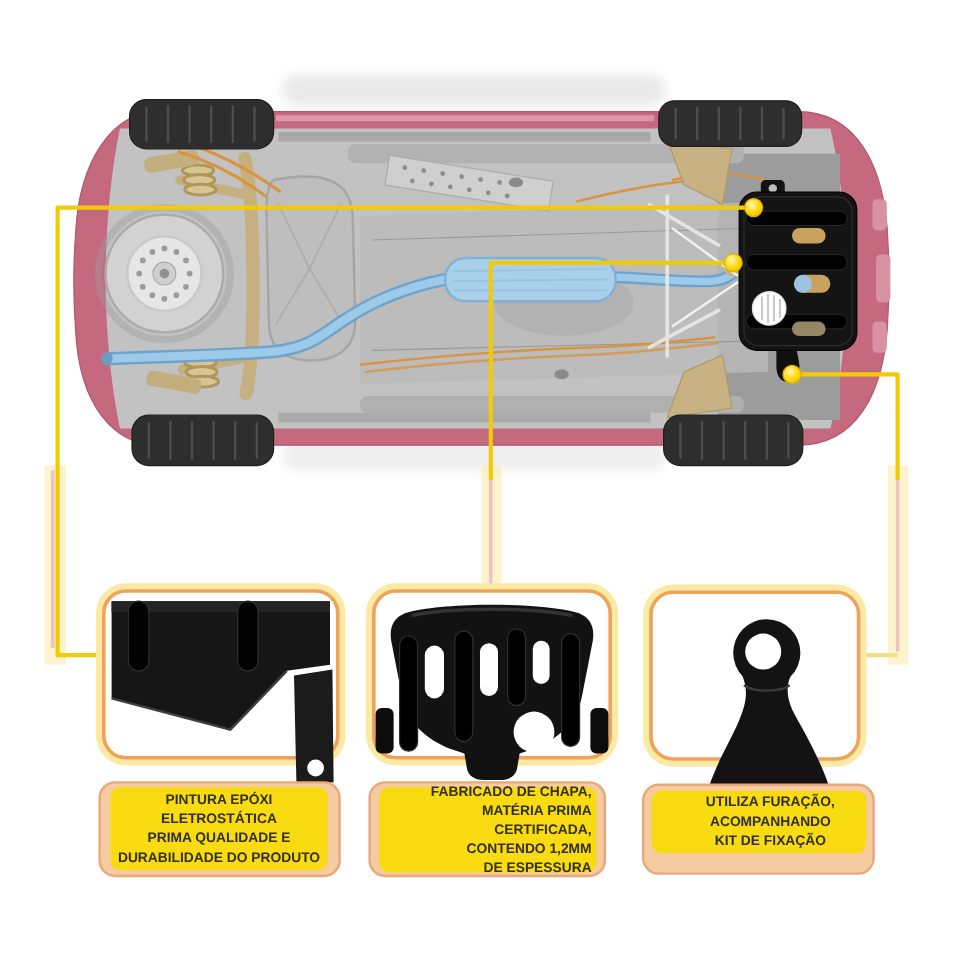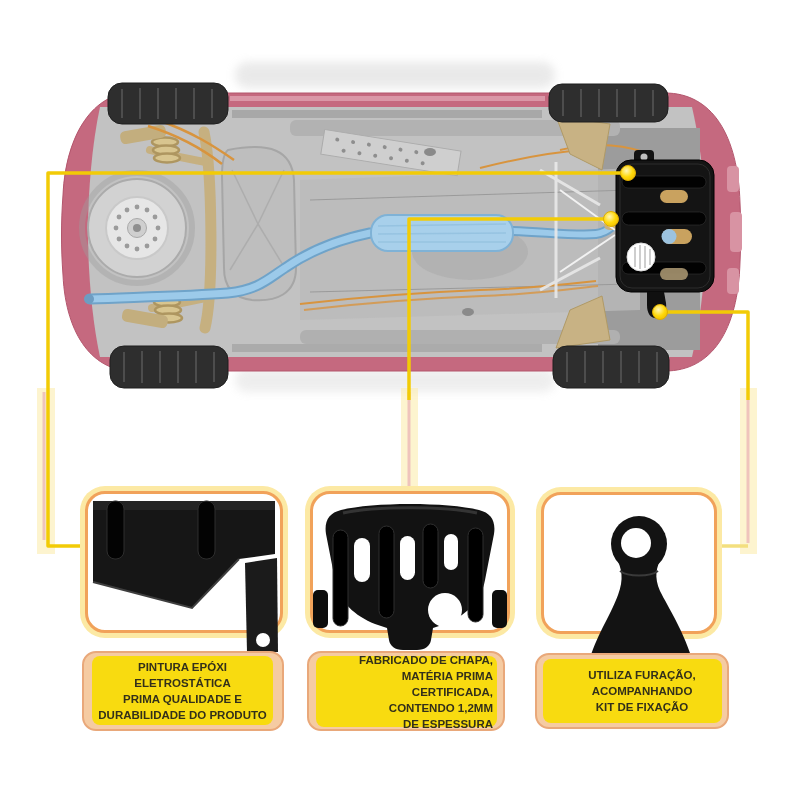--- a/index.html
+++ b/index.html
@@ -24,21 +24,21 @@
     white-space:pre-line;letter-spacing:0;box-sizing:border-box;padding:2px 4px;
   }
   #card1{left:85px;top:491px;width:198px;height:142px;}
   #card2{left:310px;top:491px;width:200px;height:142px;}
   #card3{left:541px;top:492px;width:176px;height:142px;}
   #back1{left:82px;top:651px;width:202px;height:80px;}
   #back2{left:307px;top:651px;width:198px;height:80px;}
   #back3{left:535px;top:653px;width:194px;height:76px;}
   #label1{left:92px;top:656px;width:181px;height:69px;}
   #label2{left:316px;top:656px;width:181px;height:71px;text-align:right;}
-  #label3{left:543px;top:659px;width:179px;height:64px;padding-left:23px;}
+  #label3{left:543px;top:659px;width:179px;height:52px;padding-left:23px;}
 </style>
 </head>
 <body>
 
 <div class="stage">
 
   <svg class="scene" width="800" height="800" viewBox="0 0 800 800">
     <defs>
       <filter id="blur6" x="-40%" y="-40%" width="180%" height="180%">
           <feGaussianBlur stdDeviation="5"></feGaussianBlur>

